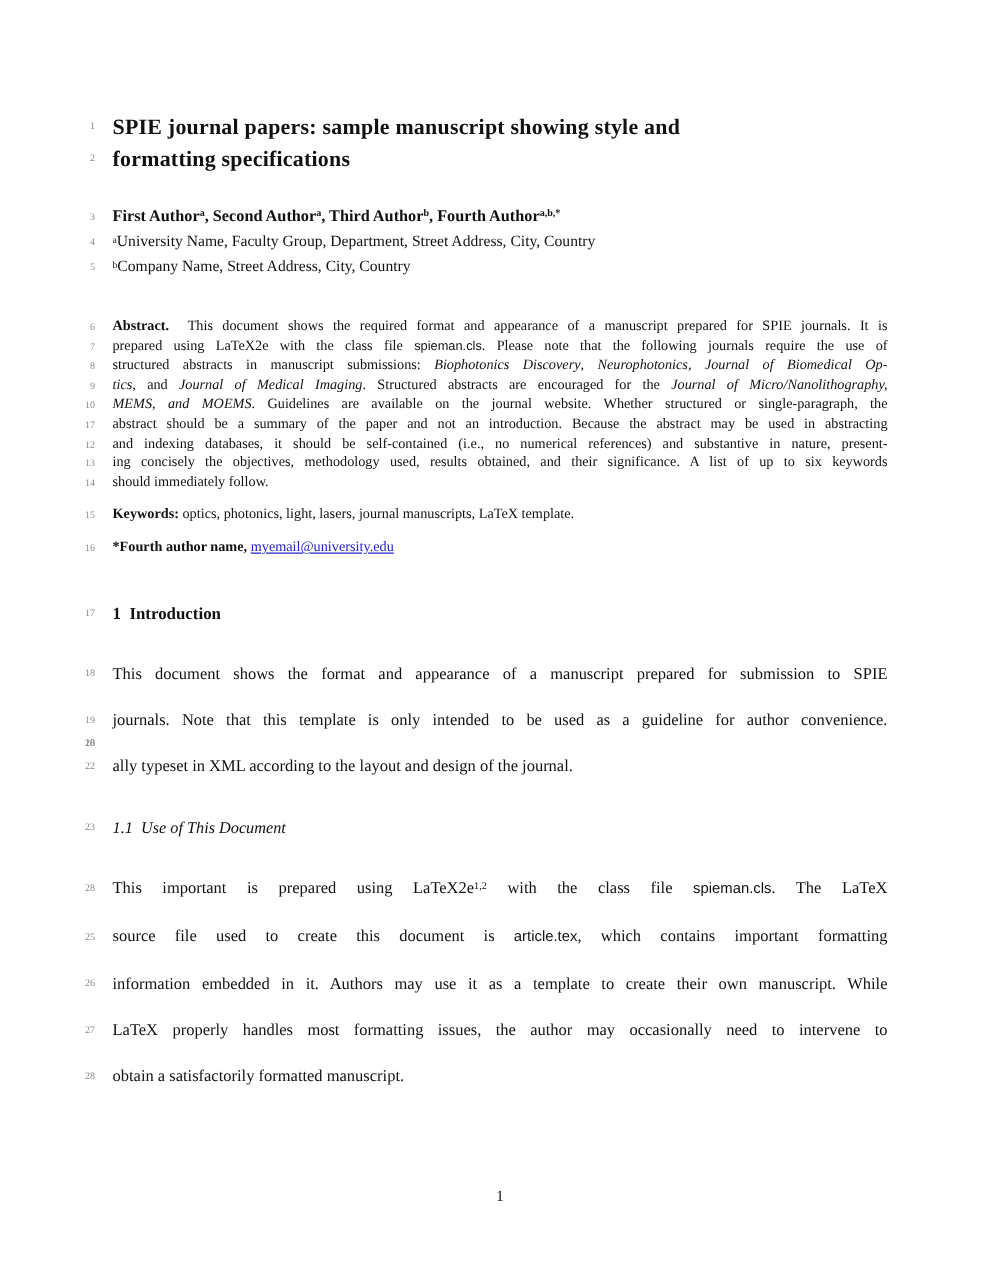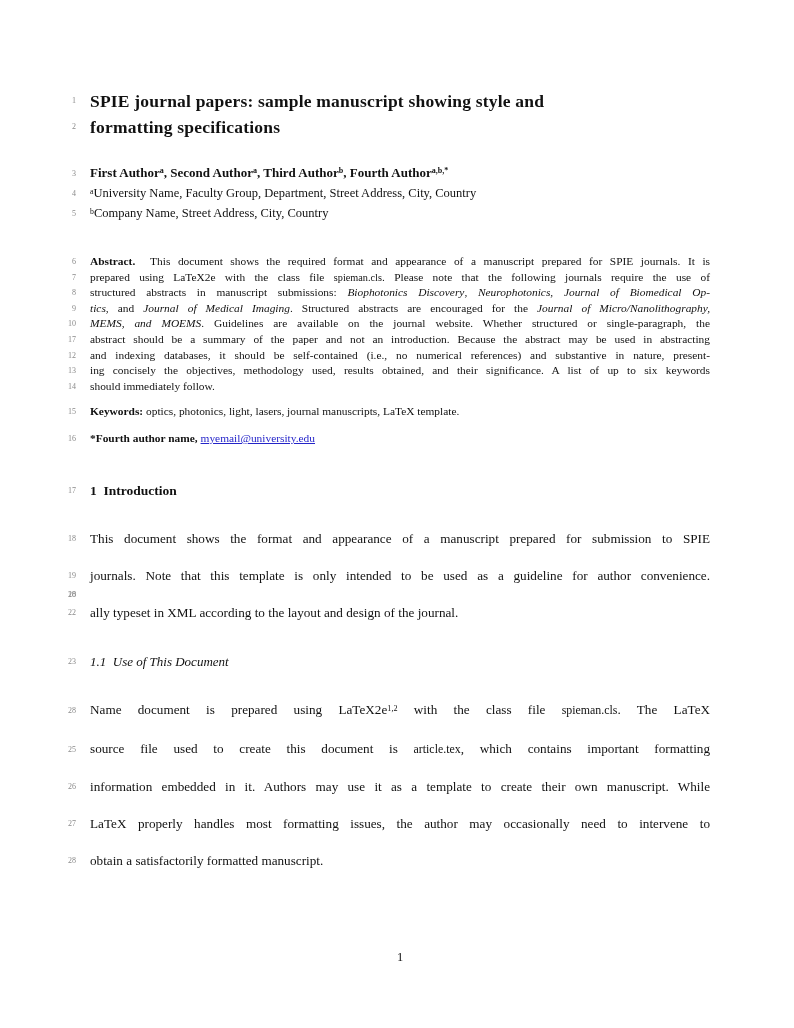--- a/index.html
+++ b/index.html
@@ -45,21 +45,21 @@
   .blk-affil    { font-size: 12.5px; line-height: 18px; }
   .blk-abstract { margin-top: 30px; font-size: 11.4px; line-height: 15.6px; }
   .blk-keywords { margin-top: 10px; font-size: 11.4px; line-height: 15px; }
   .blk-footnote { margin-top: 12px; font-size: 11.4px; line-height: 15px; }
   .blk-h1       { margin-top: 36px; font-size: 13.5px; font-weight: bold; line-height: 18px; }
   .blk-h2       { margin-top: 22px; font-size: 13px; font-style: italic; line-height: 18px; }
   .blk-body     { margin-top: 20px; font-size: 13.2px; line-height: 37px; }
   
   .sg-b   { font-weight: bold; }
   .sg-i   { font-style: italic; }
-  .sg-m   { font-family: Liberation Serif, serif; font-size: 90%; }
+  .sg-m   { font-family: Liberation Sans, sans-serif; font-size: 90%; }
   .sg-sup { font-size: 62%; position: relative; top: -0.45em; }
   .sg-link{ color: var(--link-color, #2424c9); text-decoration: underline; cursor: pointer; }
   .pagenum {
     position: absolute;
     left: 90px;
     top: 950px;
     width: 620px;
     text-align: center;
     font-size: 12.5px;
   }
@@ -104,21 +104,21 @@
         <div class="line just"><span class="lineno">18</span><span>This document shows the format and appearance of a manuscript prepared for submission to SPIE</span></div>
         <div class="line just"><span class="lineno">19</span><span>journals. Note that this template is only intended to be used as a guideline for author convenience.</span></div>
         <div class="line just"><span class="lineno">20</span></div>
         <div class="line just"><span class="lineno">18</span></div>
         <div class="line"><span class="lineno">22</span><span>ally typeset in XML according to the layout and design of the journal.</span></div>
       </div>
       <div class="block blk-h2">
         <div class="line"><span class="lineno">23</span><span>1.1&nbsp;&nbsp;Use of This Document</span></div>
       </div>
       <div class="block blk-body">
-        <div class="line just"><span class="lineno">28</span><span>Name document is prepared using LaTeX2e</span><span class="sg-sup">1,2</span><span> with the class file </span><span class="sg-m">spieman.cls</span><span>. The LaTeX</span></div>
+        <div class="line just"><span class="lineno">28</span><span>This important is prepared using LaTeX2e</span><span class="sg-sup">1,2</span><span> with the class file </span><span class="sg-m">spieman.cls</span><span>. The LaTeX</span></div>
         <div class="line just"><span class="lineno">25</span><span>source file used to create this document is </span><span class="sg-m">article.tex</span><span>, which contains important formatting</span></div>
         <div class="line just"><span class="lineno">26</span><span>information embedded in it. Authors may use it as a template to create their own manuscript. While</span></div>
         <div class="line just"><span class="lineno">27</span><span>LaTeX properly handles most formatting issues, the author may occasionally need to intervene to</span></div>
         <div class="line"><span class="lineno">28</span><span>obtain a satisfactorily formatted manuscript.</span></div>
       </div>
     </div>
   <div class="pagenum">1</div>
 </div>
 
 </body></html>

